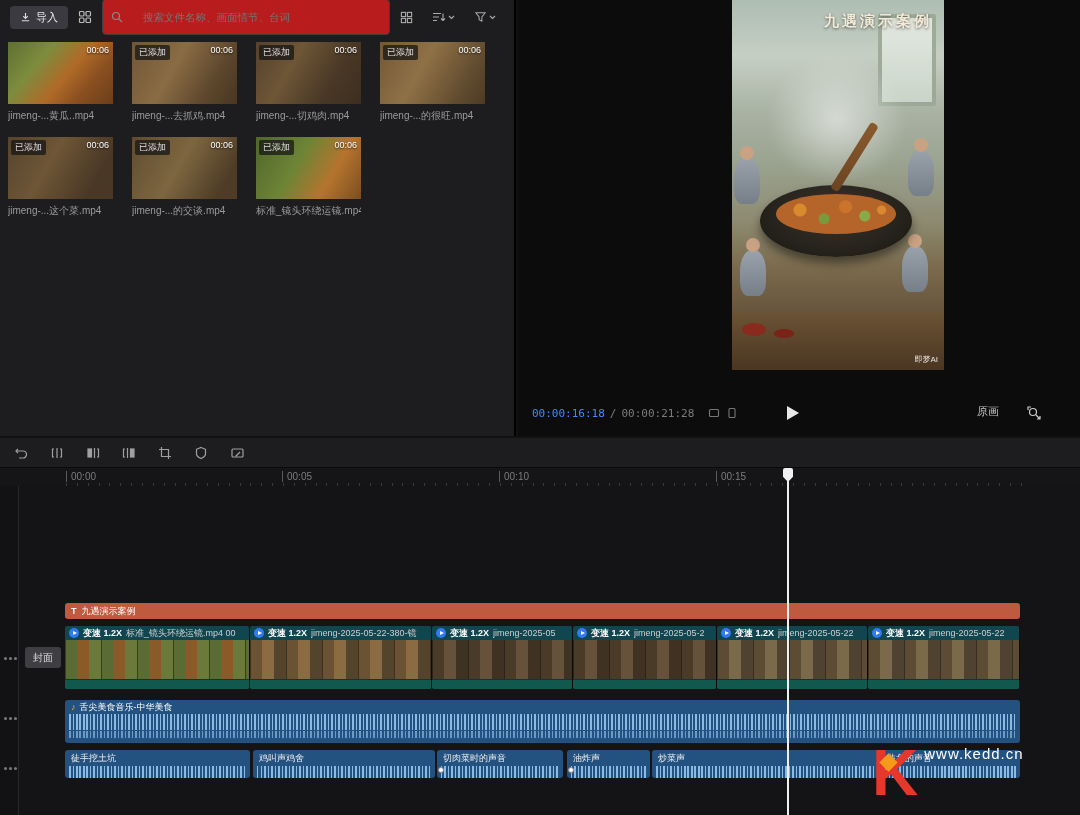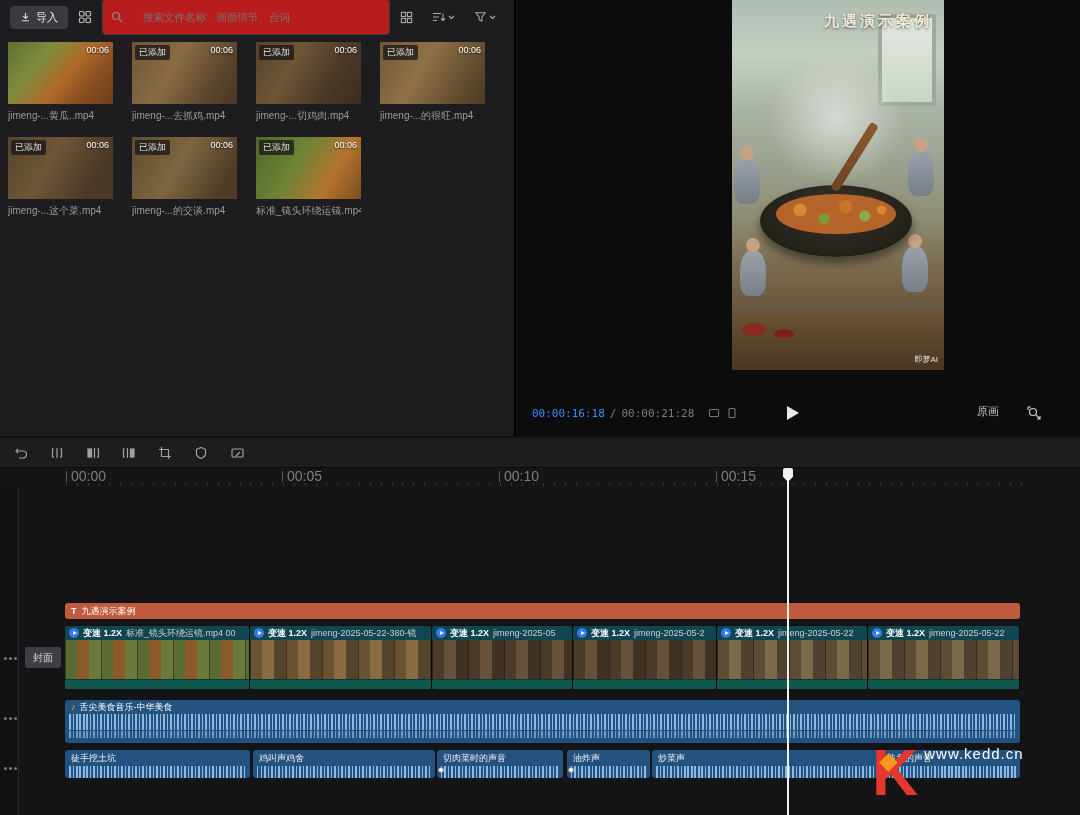--- a/index.html
+++ b/index.html
@@ -80,21 +80,21 @@
   .play-tri { display:block; width:0; height:0; border-left:12px solid #e8e8e8;
     border-top:7px solid transparent; border-bottom:7px solid transparent; }
   .pv-right { margin-left:auto; display:flex; align-items:flex-start; gap:26px; padding-right:24px; }
   .quality-btn { background:none; border:none; color:#c0c0c0; font-size:11px; cursor:pointer; }
 
   
   .timeline { position:absolute; top:438px; left:0; width:1080px; height:377px; background:#151517; }
   .tl-toolbar { height:30px; display:flex; align-items:center; gap:18px; padding-left:12px;
     background:#1d1d1f; border-bottom:1px solid #0a0a0a; }
   .tl-toolbar .icon-btn { opacity:.85; }
-  .tl-ruler { position:relative; height:18px; background:#151517; font-size:14px; color:#7d7d7d;
+  .tl-ruler { position:relative; height:18px; background:#151517; font-size:10px; color:#7d7d7d;
     background-image:repeating-linear-gradient(90deg,#38383a 0 1px,rgba(0,0,0,0) 1px 10.85px);
     background-repeat:no-repeat; background-position:66px bottom; background-size:960px 3px; }
   .rlabel { position:absolute; top:3px; border-left:1px solid #5a5a5a; padding-left:4px; line-height:11px; }
   .tl-tracks { position:relative; height:329px; background:#141416; }
   .gutter { position:absolute; left:0; top:0; bottom:0; width:19px; background:#121214; border-right:1px solid #27272a; }
   .track-dots { position:absolute; left:4px; width:12px; height:4px; cursor:pointer; }
   .track-dots i { position:absolute; top:1px; left:0; width:3px; height:3px; border-radius:50%; background:#7a7a7a;
     box-shadow:5px 0 0 #7a7a7a, 10px 0 0 #7a7a7a; }
   .cover-btn { position:absolute; left:25px; top:161px; width:36px; height:21px; background:#3f3f43;
     border:none; border-radius:3px; color:#ddd; font-size:10px; cursor:pointer; }

